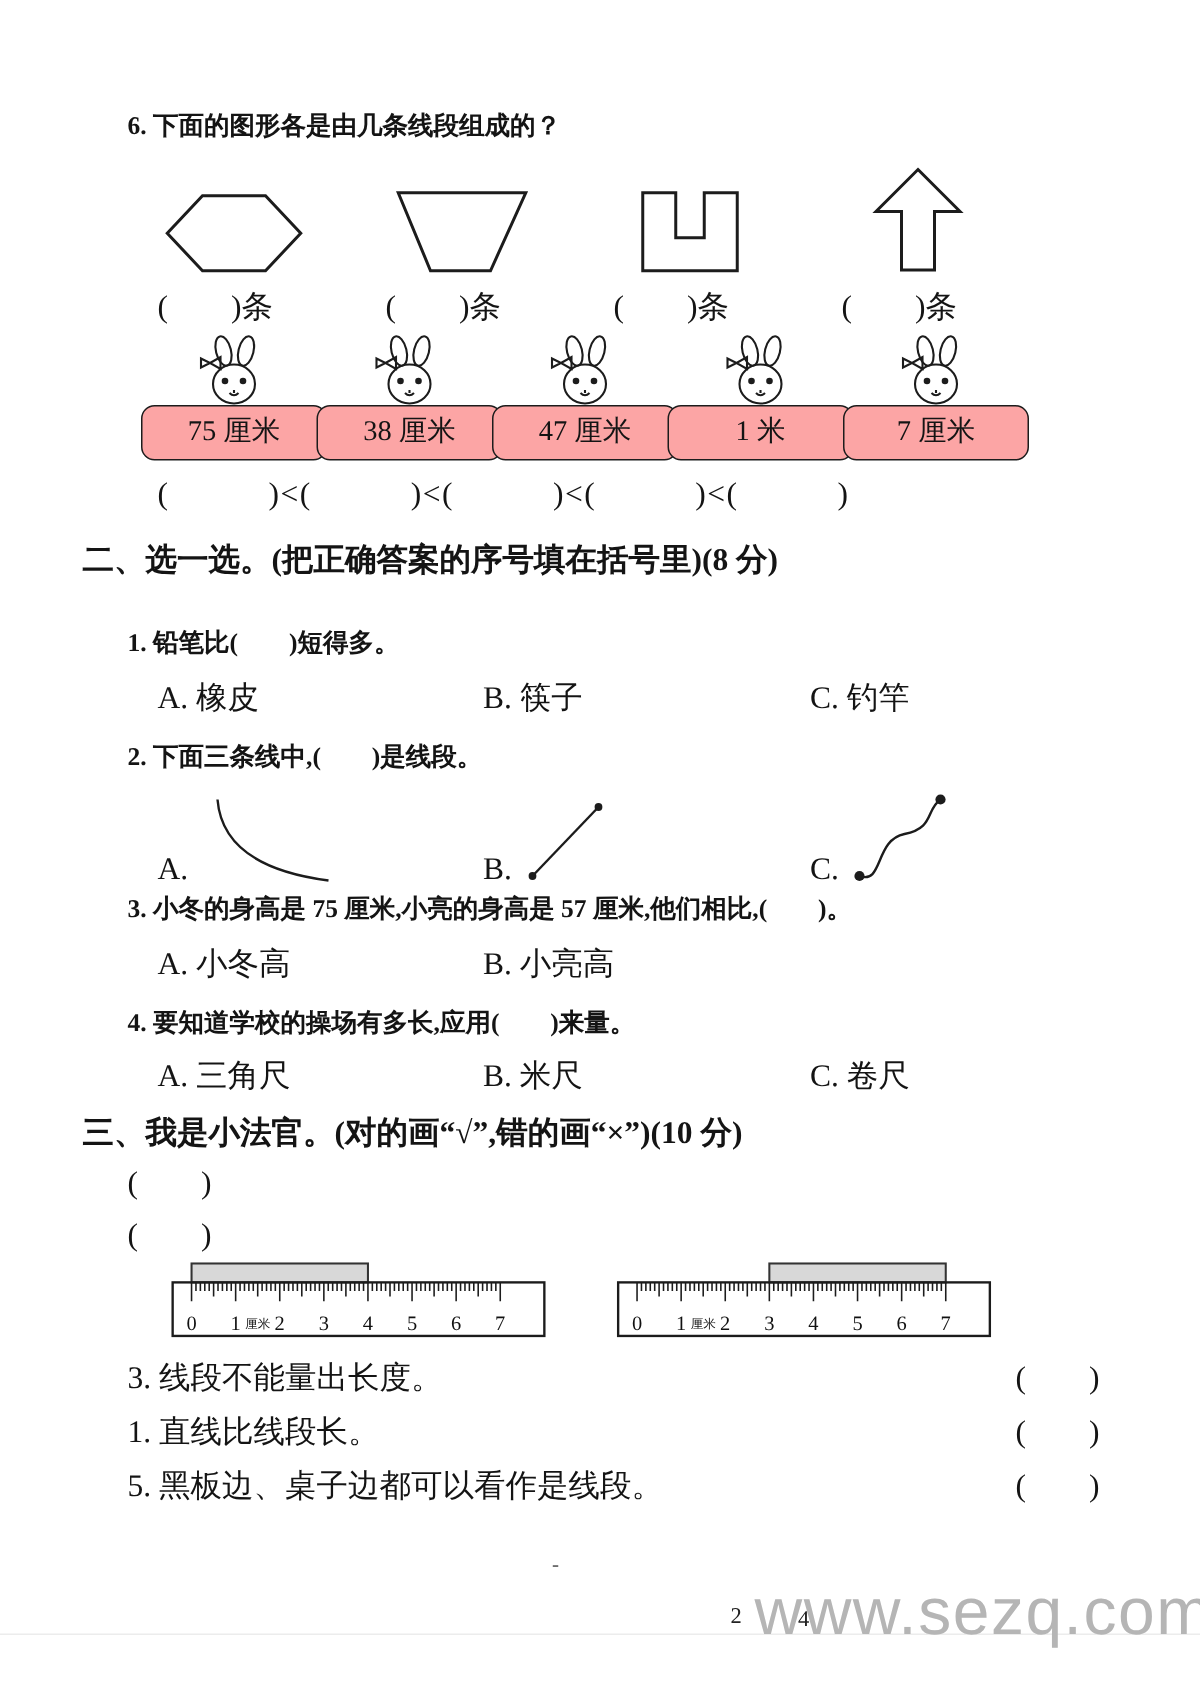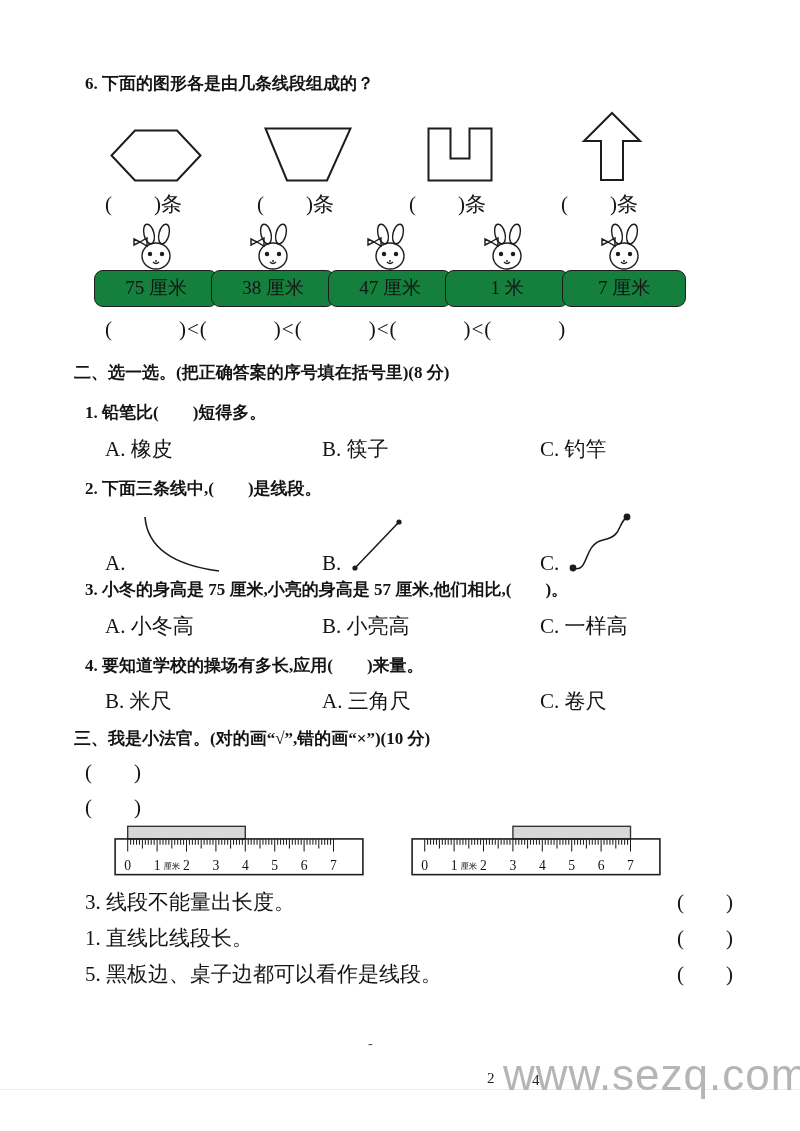--- a/index.html
+++ b/index.html
@@ -5,45 +5,45 @@
   * { margin:0; padding:0; box-sizing:border-box; }
   html,body { width:800px; height:1131px; background:#ffffff; overflow:hidden; }
   body {
     font-family:"Liberation Serif","DejaVu Serif",serif;
     color:#141414;
     position:relative;
   }
   .content { padding-top:70px; }
 
   .stem { font-size:17px; margin-left:85px; line-height:27px;font-weight:bold; }
-  .sec-heading { font-size:17px; font-weight:bold; margin-left:74px; line-height:28px; }
+  .sec-heading { font-size:21px; font-weight:bold; margin-left:55px; line-height:28px; }
 
   
   .shapes-row { display:flex; margin-left:80px; margin-top:14px; align-items:flex-end; }
   .shape-cell { width:152px; display:flex; justify-content:center; }
   .shape-cell svg { display:block; }
   .answers-row { display:flex; margin-left:80px; margin-top:8px; }
   .answer-cell { width:152px; font-size:21px; padding-left:25px; }
   .shape-outline { fill:none; stroke:#1c1c1c; stroke-width:2; }
 
   
   .rabbit-row { display:flex; margin-left:106px; margin-top:4px; gap:17px; }
   .rabbit-group { display:flex; flex-direction:column; align-items:center; width:100px; }
   .rabbit-group svg { margin-bottom:-6px; }
   .length-card {
     width:124px; height:37px; border:1.7px solid #1c1c1c; border-radius:9px;
-    font-size:19px; text-align:center; line-height:34px; background:#15803d;
+    font-size:19px; text-align:center; line-height:34px; background:#fca5a5;
   }
   .rab { fill:none; stroke:#1c1c1c; stroke-width:1.4; }
   .rab-fill { fill:#1c1c1c; stroke:none; }
   .ordering { font-size:21px; margin-left:105px; margin-top:8px; letter-spacing:1px; }
 
   
   .opts-row { display:grid; grid-template-columns:217px 218px auto; margin-left:105px; font-size:21px; }
-  .mt16{margin-top:16px} .mt14{margin-top:12px} .mt12{margin-top:12px}
+  .mt16{margin-top:16px} .mt14{margin-top:28px} .mt12{margin-top:12px}
   .mt9{margin-top:9px} .mt8{margin-top:8px} .mt6{margin-top:6px}
   .mt20{} .mt10{margin-top:10px} .mt18{margin-top:18px}
 
   .lines-row { display:grid; grid-template-columns:217px 218px auto; margin-left:105px; margin-top:4px; height:70px; }
   .line-cell { display:flex; align-items:flex-end; font-size:21px; }
   .line-cell svg { margin-left:6px; }
   .ln { fill:none; stroke:#1c1c1c; stroke-width:1.6; }
   .dot { fill:#1c1c1c; stroke:none; }
 
   
@@ -204,27 +204,26 @@
         <circle class="dot" cx="8" cy="58" r="3.4"></circle>
         <circle class="dot" cx="62" cy="7" r="3.4"></circle>
       </svg>
     </div>
   </div>
 
   <div class="stem mt20">3. 小冬的身高是 75 厘米,小亮的身高是 57 厘米,他们相比,(　　)。</div>
   <div class="opts-row mt9">
     <span>A. 小冬高</span>
     <span>B. 小亮高</span>
-    <span>C. 一样高</span>
   </div>
 
   <div class="stem mt12">4. 要知道学校的操场有多长,应用(　　)来量。</div>
   <div class="opts-row mt8">
+    <span>A. 三角尺</span>
     <span>B. 米尺</span>
-    <span>A. 三角尺</span>
     <span>C.  卷尺</span>
   </div>
 
   <div class="sec-heading mt10">三、我是小法官。(对的画“√”,错的画“×”)(10 分)</div>
 
   <div class="tf-row mt6">
     <span class="tf-paren">(　　)</span>
   </div>
   <div class="tf-row mt8">
     <span class="tf-paren">(　　)</span>

